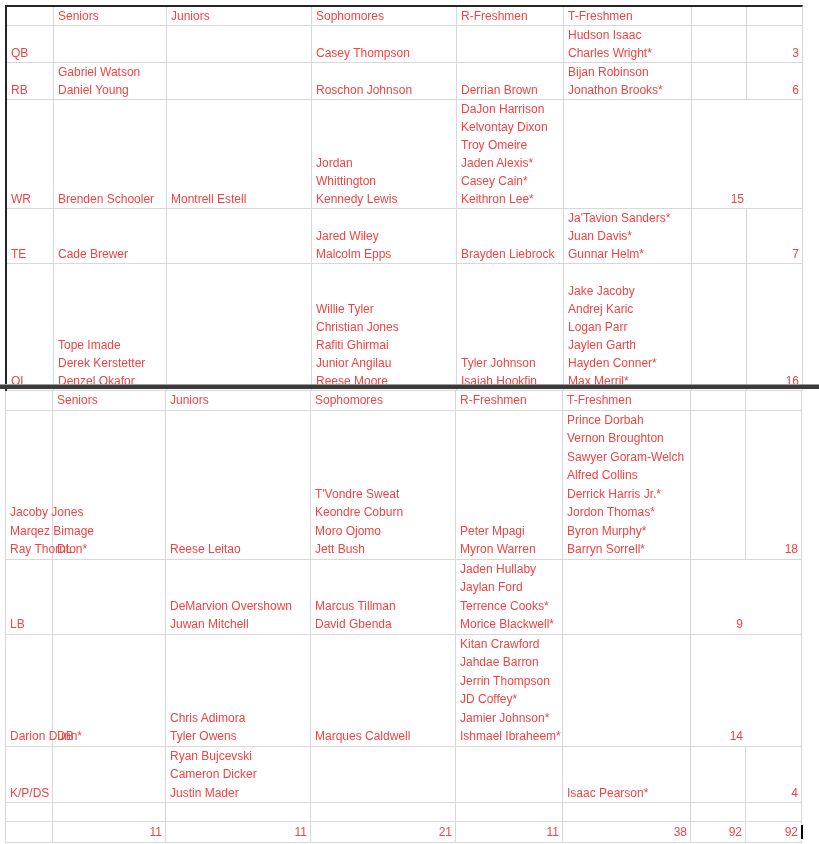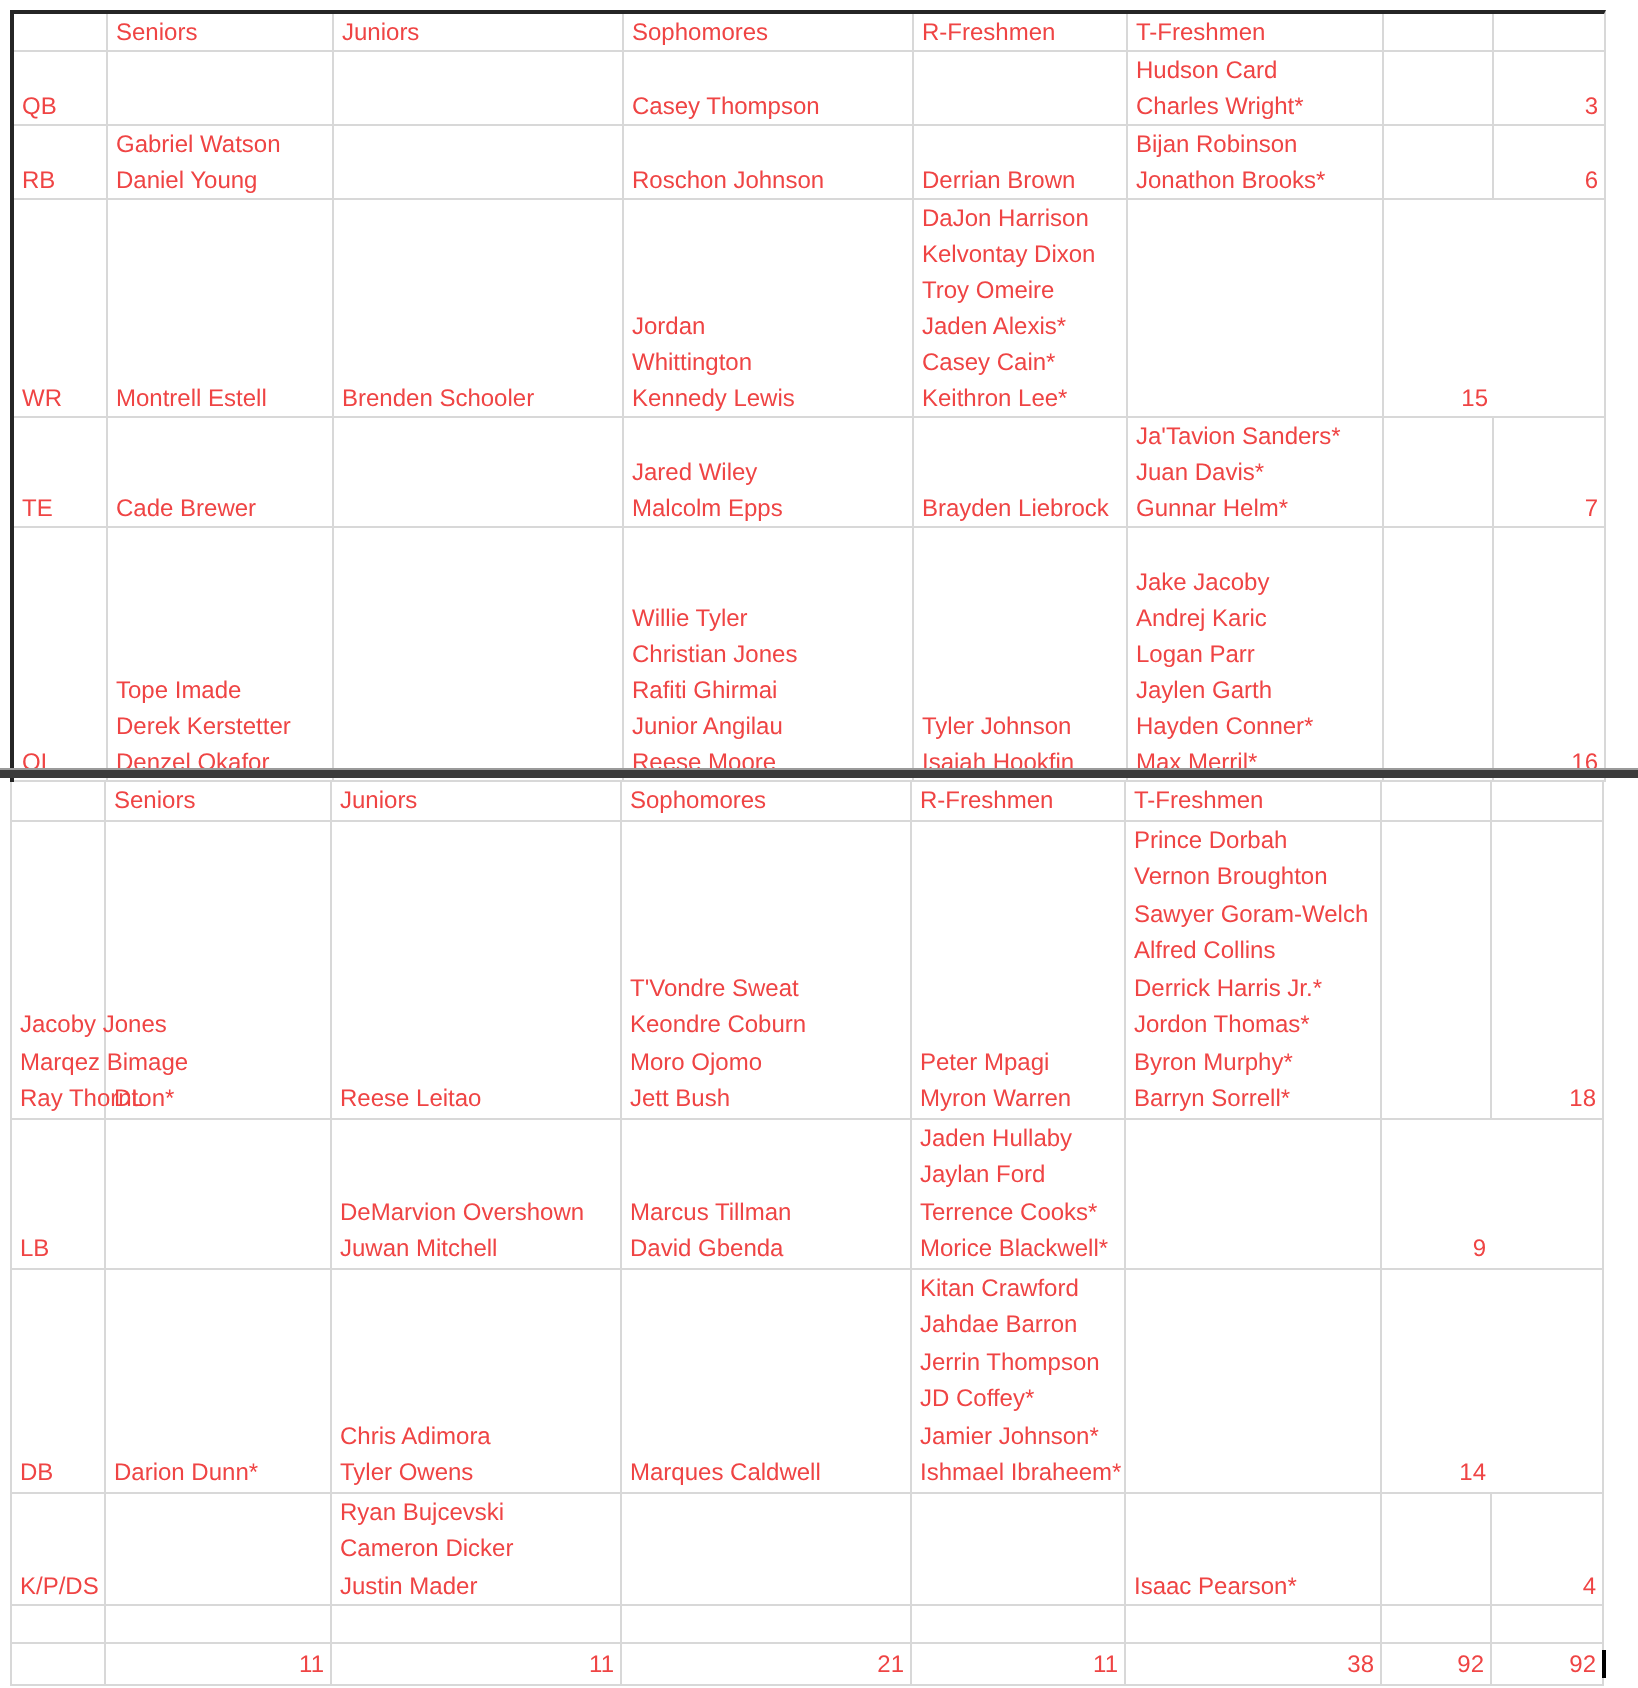--- a/index.html
+++ b/index.html
@@ -74,21 +74,21 @@
         <div class="cell">
           <div class="line">QB</div>
         </div>
         <div class="cell"></div>
         <div class="cell"></div>
         <div class="cell">
           <div class="line">Casey Thompson</div>
         </div>
         <div class="cell"></div>
         <div class="cell">
-          <div class="line">Hudson Card</div>
+          <div class="line">Hudson Isaac</div>
           <div class="line">Charles Wright*</div>
         </div>
         <div class="cell"></div>
         <div class="cell">
           <div class="line num">3</div>
         </div>
       </div>
       <div class="row block" style="height: 36px;">
         <div class="cell">
           <div class="line">RB</div>
@@ -111,24 +111,24 @@
         <div class="cell"></div>
         <div class="cell">
           <div class="line num">6</div>
         </div>
       </div>
       <div class="row block" style="height: 108px;">
         <div class="cell">
           <div class="line">WR</div>
         </div>
         <div class="cell">
+          <div class="line">Brenden Schooler</div>
+        </div>
+        <div class="cell">
           <div class="line">Montrell Estell</div>
-        </div>
-        <div class="cell">
-          <div class="line">Brenden Schooler</div>
         </div>
         <div class="cell">
           <div class="line">Jordan</div>
           <div class="line">Whittington</div>
           <div class="line">Kennedy Lewis</div>
         </div>
         <div class="cell">
           <div class="line">DaJon Harrison</div>
           <div class="line">Kelvontay Dixon</div>
           <div class="line">Troy Omeire</div>
@@ -279,24 +279,24 @@
           <div class="line">Terrence Cooks*</div>
           <div class="line">Morice Blackwell*</div>
         </div>
         <div class="cell"></div>
         <div class="cell">
           <div class="line num">9</div>
         </div>
       </div>
       <div class="row block" style="height: 111px;">
         <div class="cell">
+          <div class="line">Darion Dunn*</div>
+        </div>
+        <div class="cell">
           <div class="line">DB</div>
-        </div>
-        <div class="cell">
-          <div class="line">Darion Dunn*</div>
         </div>
         <div class="cell">
           <div class="line">Chris Adimora</div>
           <div class="line">Tyler Owens</div>
         </div>
         <div class="cell">
           <div class="line">Marques Caldwell</div>
         </div>
         <div class="cell">
           <div class="line">Kitan Crawford</div>

